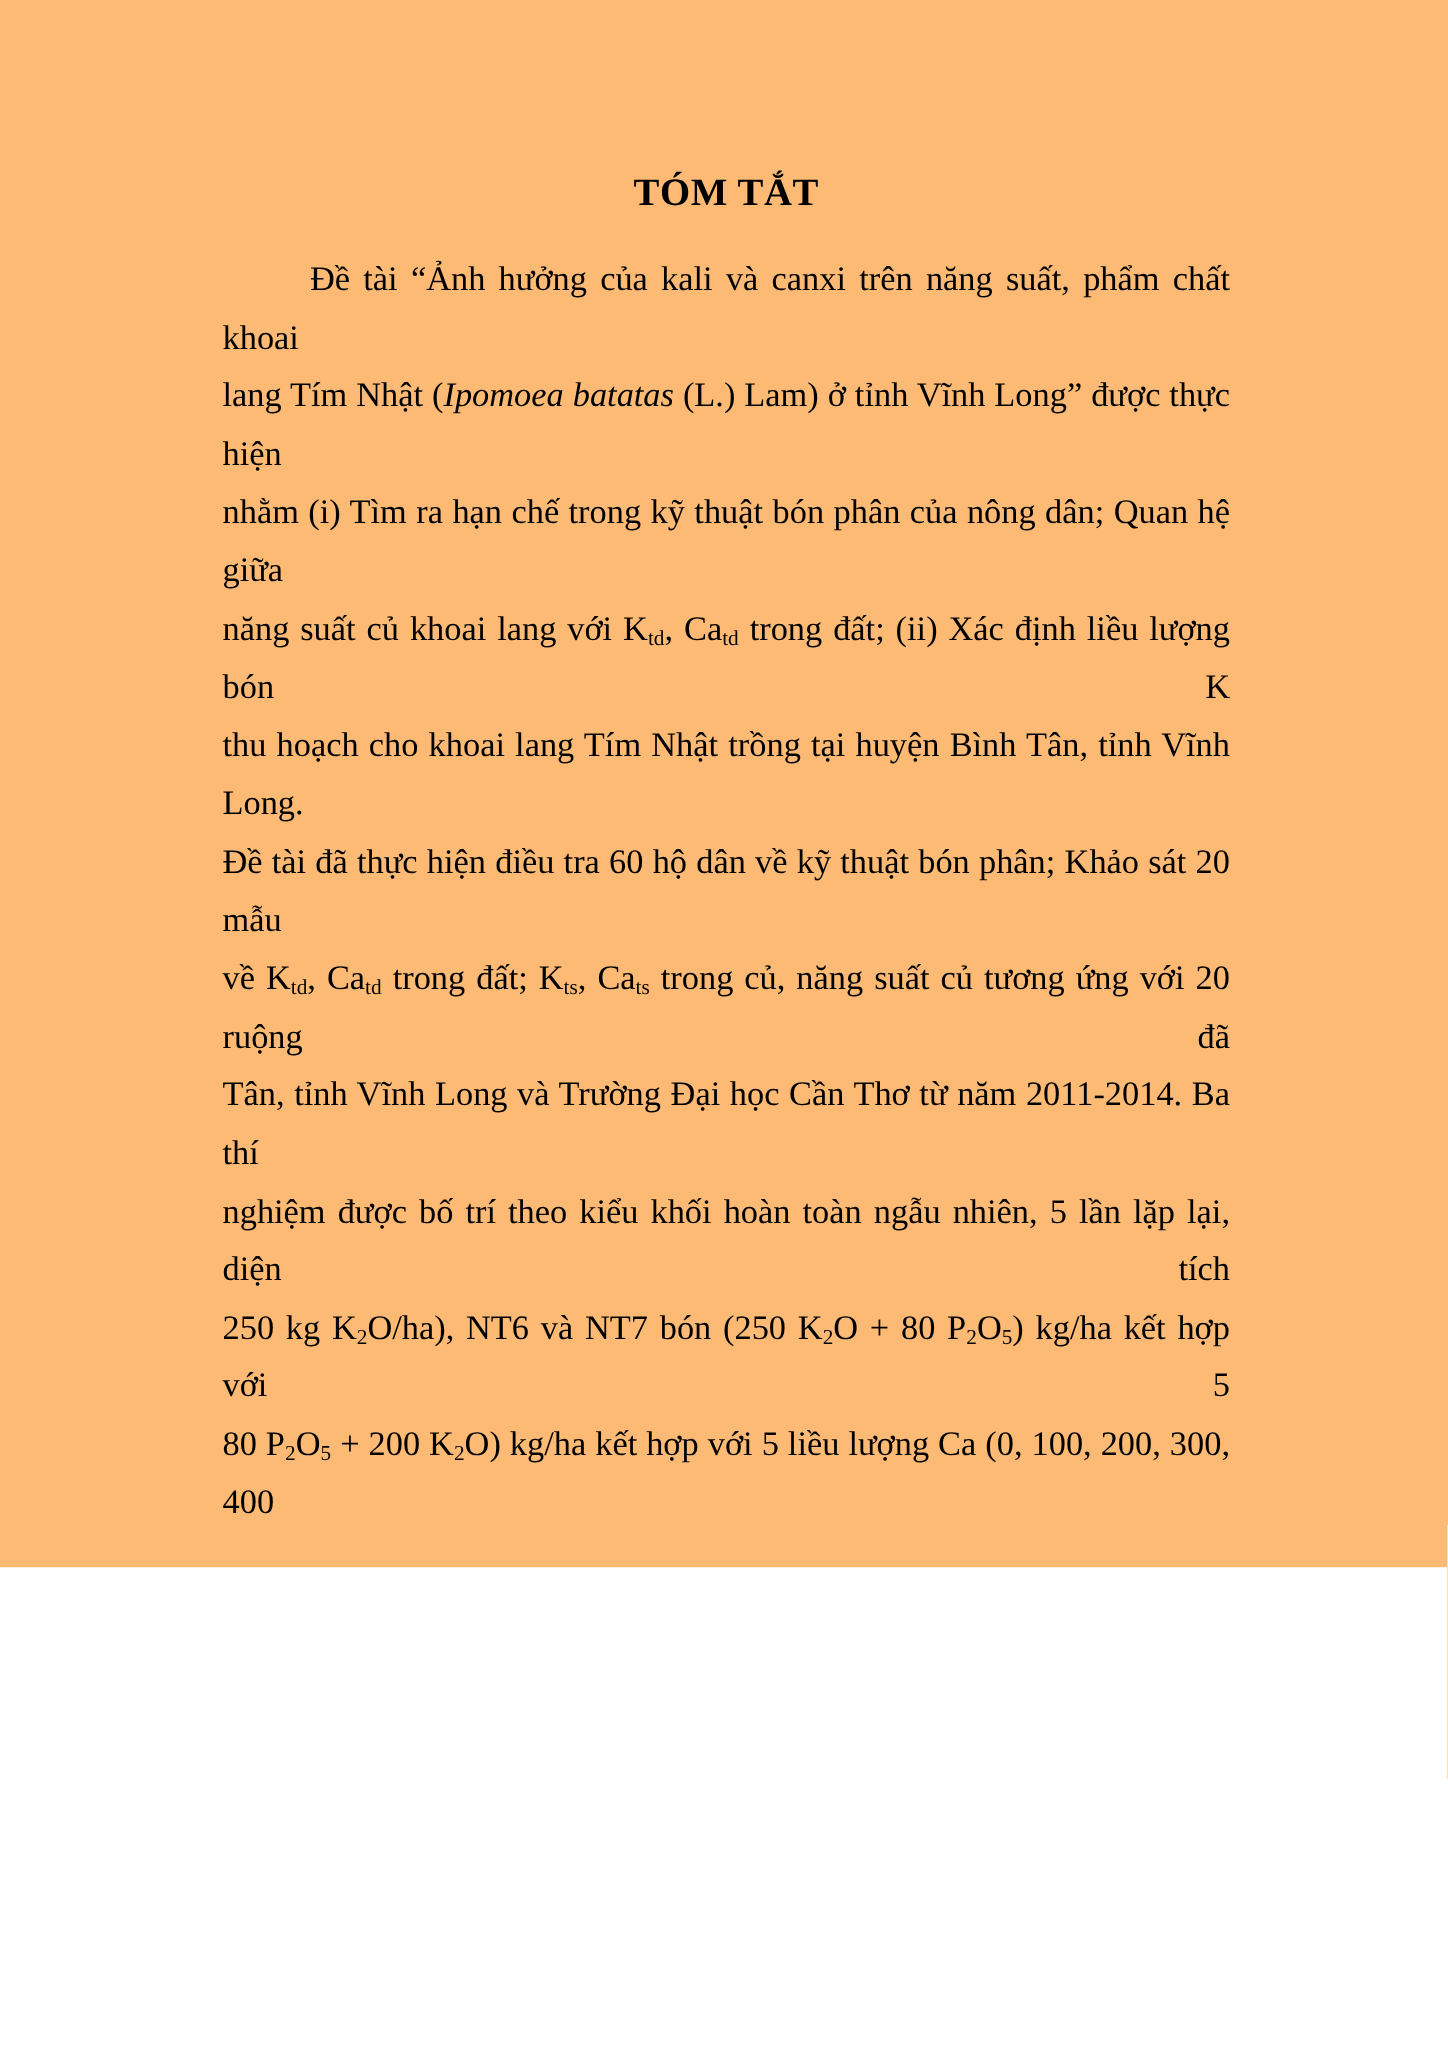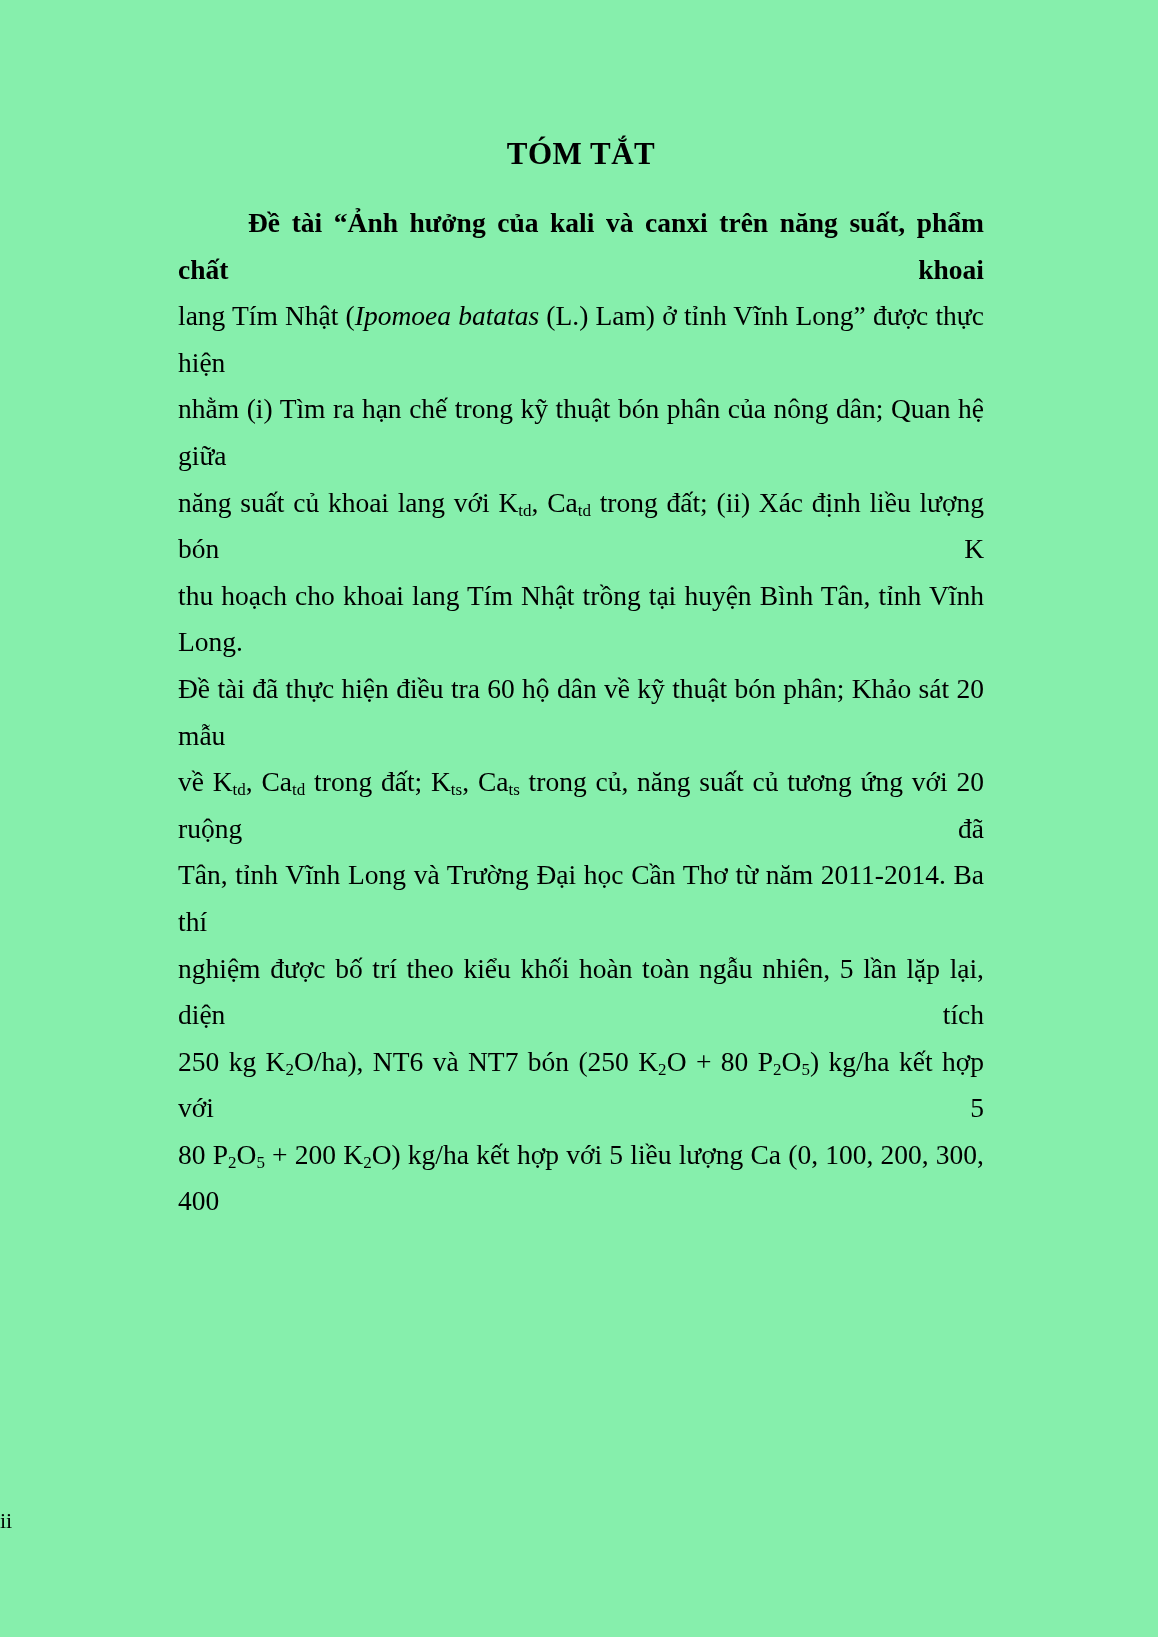--- a/index.html
+++ b/index.html
@@ -3,22 +3,22 @@
 <meta charset="utf-8">
 <style>
   html, body {
     margin: 0;
     padding: 0;
     background: #ffffff;
   }
   .page {
     position: relative;
     width: 1158px;
-    height: 1637px;
-    background: #86efac;
+    height: 1254px;
+    background: #fdba74;
     color: #000000;
     font-family: "Liberation Serif", "DejaVu Serif", serif;
     overflow: hidden;
   }
   .content {
     position: absolute;
     left: 178px;
     top: 136px;
     width: 806px;
   }
@@ -34,21 +34,20 @@
     font-size: 27.5px;
     line-height: 46.6px;
     white-space: normal;
     text-align: justify;
     text-align-last: justify;
     -moz-text-align-last: justify;
     color: #000000;
   }
   .para .line.indent {
     text-indent: 70px;
-    font-weight: bold;
   }
   .para sub {
     font-size: 62%;
     line-height: 0;
     vertical-align: -0.25em;
   }
   .para sup {
     font-size: 62%;
     line-height: 0;
     vertical-align: 0.55em;

